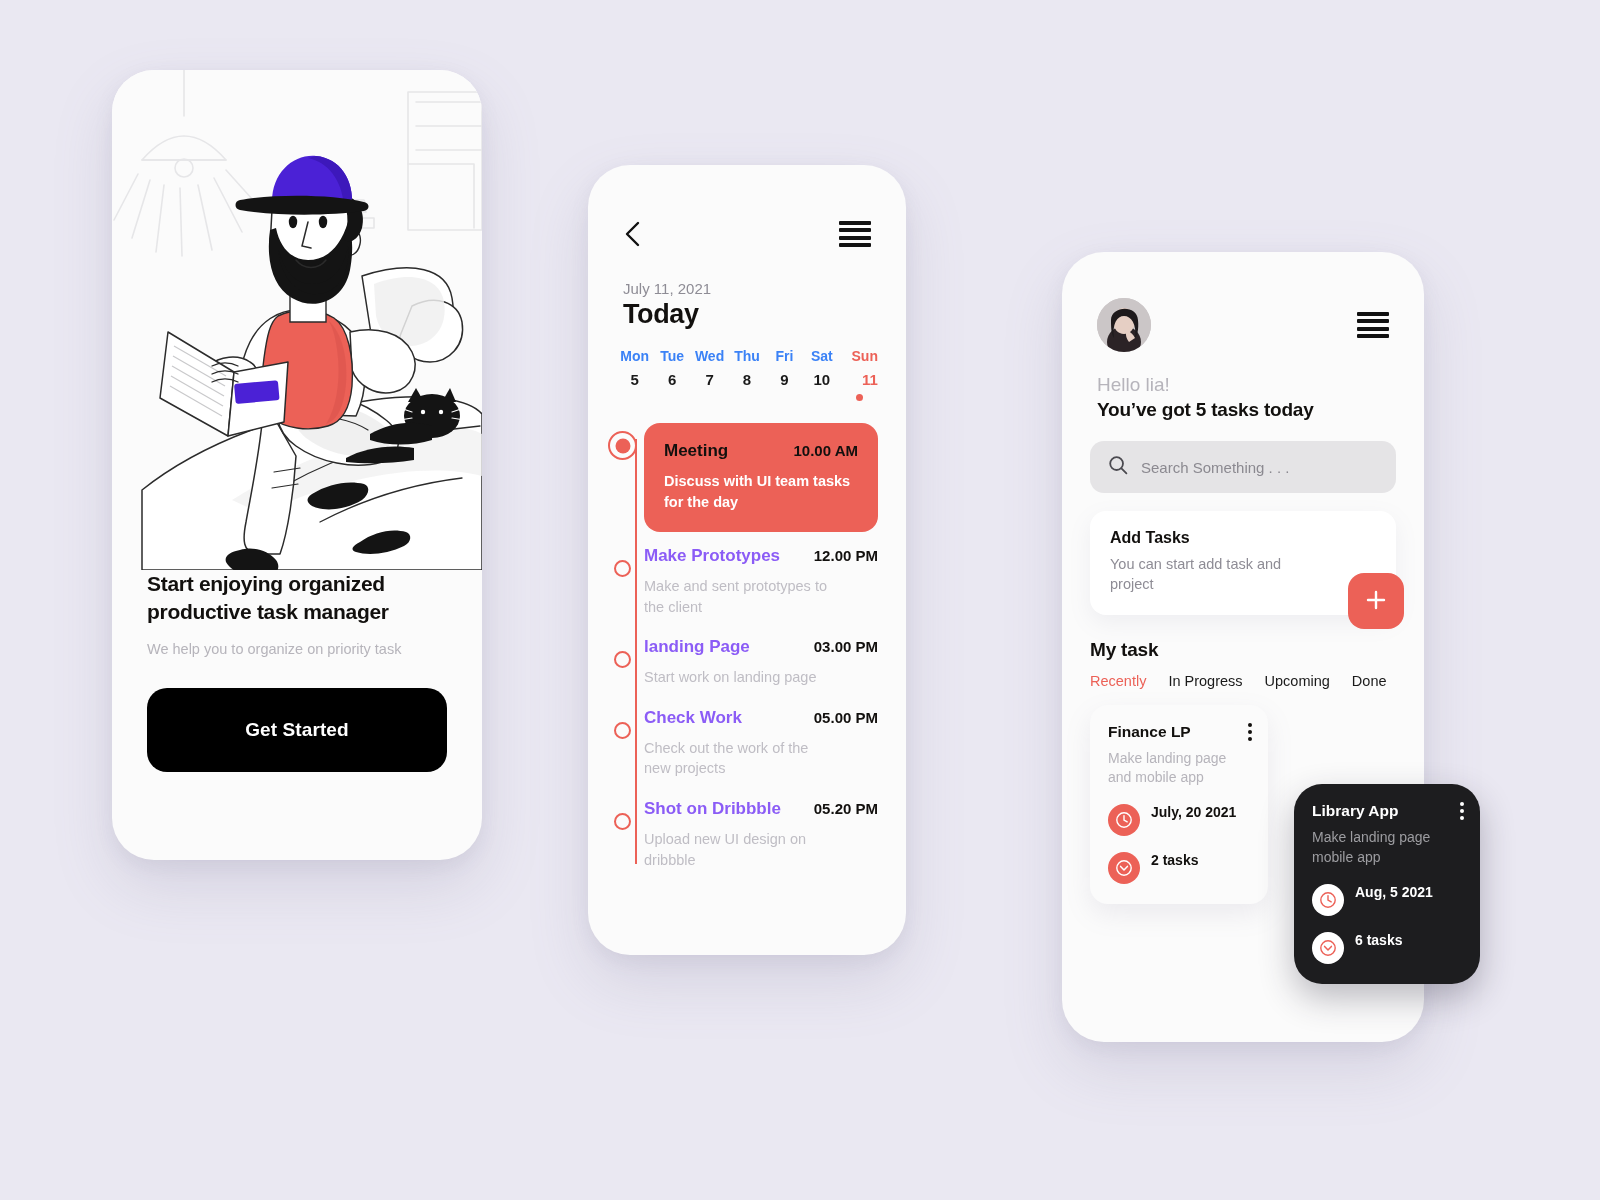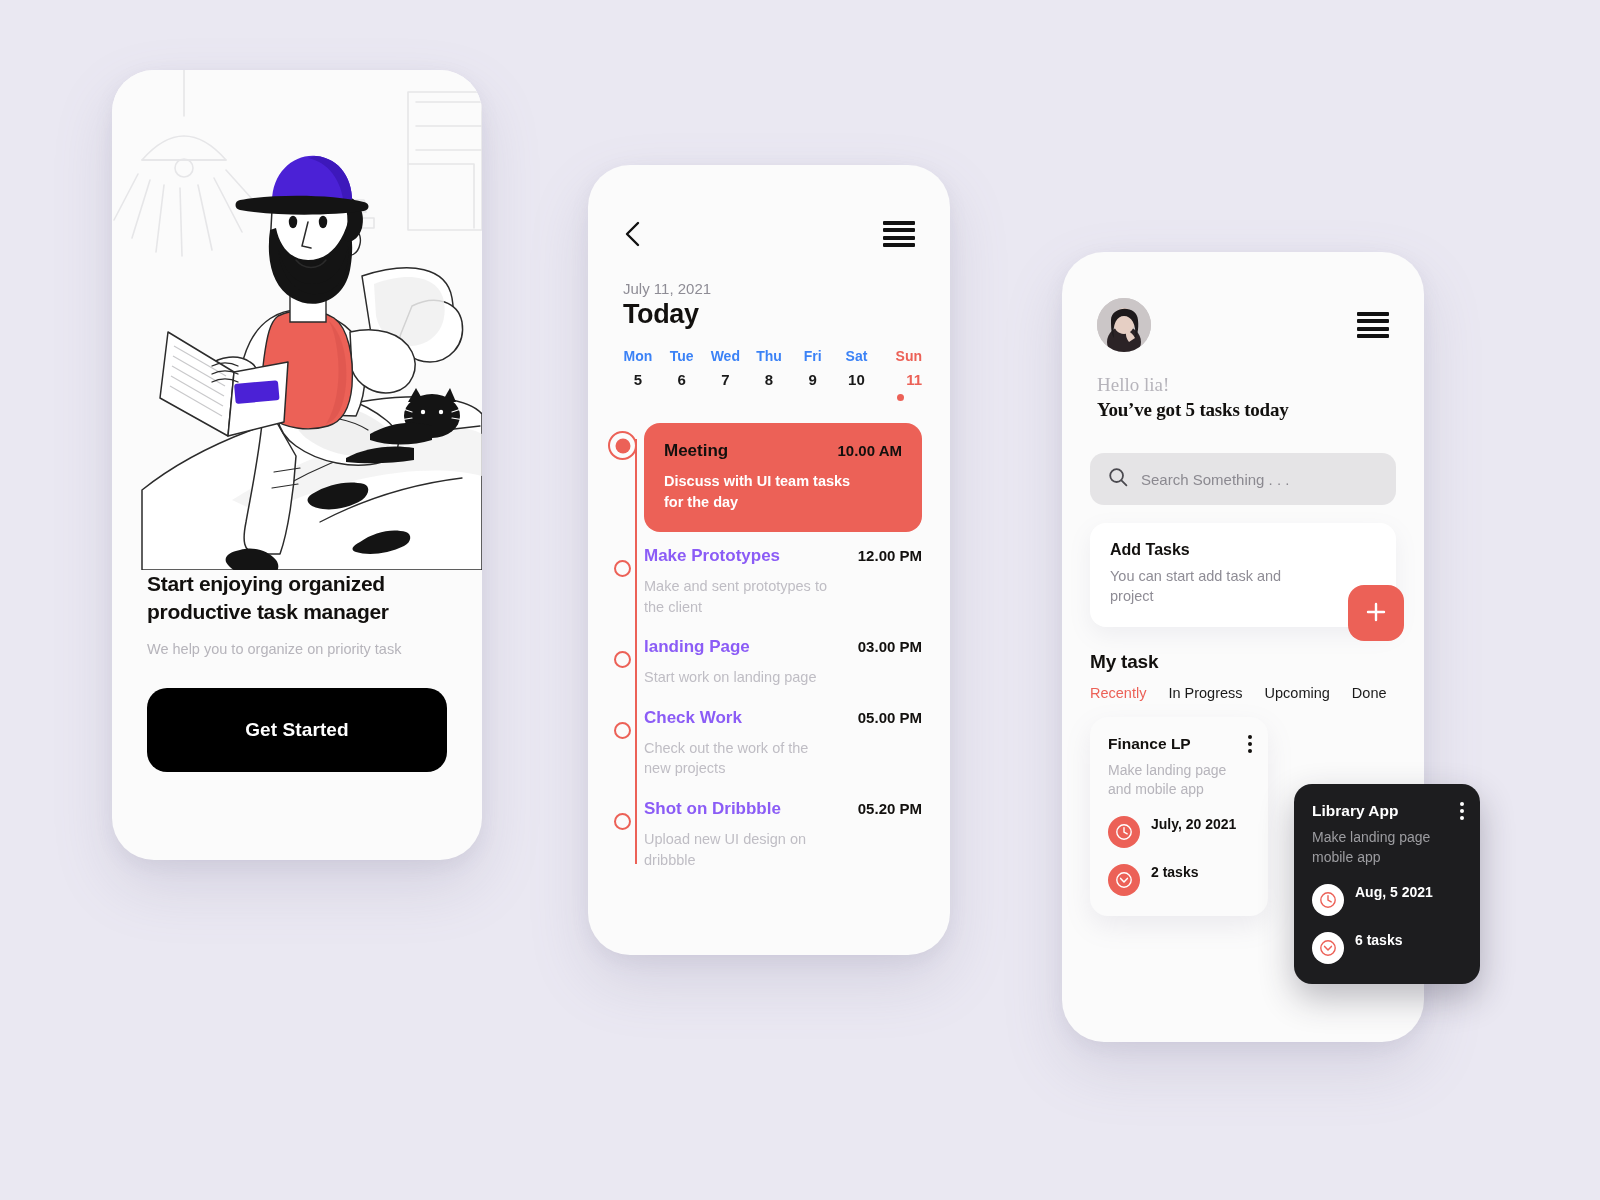--- a/index.html
+++ b/index.html
@@ -13,21 +13,21 @@
 
   
   .phone {
     position: absolute;
     background: #fbfbfb;
     border-radius: 42px;
     overflow: hidden;
     box-shadow: 0 26px 60px rgba(120,115,150,0.18), 0 6px 18px rgba(120,115,150,0.10);
   }
   #phone-onboarding { left: 112px; top: 70px; width: 370px; height: 790px; }
-  #phone-today      { left: 588px; top: 165px; width: 362px; height: 790px; }
+  #phone-today      { left: 588px; top: 165px; width: 318px; height: 790px; }
   #phone-home       { left: 1062px; top: 252px; width: 362px; height: 790px; }
 
   
   .illus { position: relative; width: 100%; height: 500px; background: #fbfbfb; overflow: hidden; }
   .illus svg { position: absolute; left: 0; top: 0; }
   .onboard-copy { padding: 0 35px; }
   .headline {
     font-size: 21px; font-weight: bold; color: #12100e;
     line-height: 1.32; letter-spacing: -0.3px;
   }
@@ -82,25 +82,25 @@
   .tl-desc { margin-top: 10px; font-size: 14.5px; line-height: 1.42; color: #bfbdc4; max-width: 190px; }
   .tl-card .tl-desc { color: #fff; font-weight: bold; max-width: 200px; }
   .tl-plain { padding-bottom: 20px; }
 
   
   .home-top { display: flex; align-items: center; justify-content: space-between; padding: 46px 35px 0 35px; }
   .avatar {
     width: 54px; height: 54px; border-radius: 50%; overflow: hidden;
     background: #c9c4c6; position: relative;
   }
-  .greet { padding: 22px 35px 0 35px; font-family: Liberation Serif, serif; }
+  .greet { padding: 22px 35px 0 35px; }
   .greet .hi { font-size: 19px; color: #b6b4bb; }
   .greet .tasks-line { font-size: 19px; font-weight: bold; color: #12100e; margin-top: 3px; letter-spacing: -0.2px; }
   .searchbar {
-    margin: 32px 28px 0 28px; height: 52px; background: #e5e4e6; border-radius: 14px;
+    margin: 20px 28px 0 28px; height: 52px; background: #e5e4e6; border-radius: 14px;
     display: flex; align-items: center; padding: 0 18px; gap: 13px; cursor: text;
   }
   .search-ph { font-size: 15px; color: #8b8990; }
 
   .addcard-wrap { position: relative; margin: 18px 28px 0 28px; }
   .addcard {
     background: #fff; border-radius: 16px; padding: 18px 20px 20px 20px;
     box-shadow: 0 8px 22px rgba(130,125,155,0.10);
   }
   .addcard .t { font-size: 16px; font-weight: bold; color: #12100e; }
@@ -147,21 +147,21 @@
   .kebab span { width: 4px; height: 4px; border-radius: 50%; background: #12100e; }
   .pcard.dark .kebab span { background: #fff; }
   .meta { display: flex; align-items: flex-start; gap: 11px; margin-top: 16px; }
   .meta .mtext { font-size: 14px; font-weight: bold; color: #12100e; }
   .pcard.dark .meta .mtext { color: #fff; }
   .micon { width: 32px; height: 32px; border-radius: 50%; background: #ec6157; display: flex; align-items: center; justify-content: center; flex: 0 0 auto; }
   .pcard.dark .micon { background: #fff; }
 
   
   #card-library-app {
-    position: absolute; left: 232px; top: 532px; width: 186px; z-index: 40; margin-left: 0;
+    position: absolute; left: 232px; top: 532px; width: 186px; z-index: 40; margin-left: 0; border-radius: 28px;
   }
   .overflow-layer { position: absolute; left: 1062px; top: 252px; width: 362px; height: 790px; z-index: 40; pointer-events: none; }
   .overflow-layer > * { pointer-events: auto; }
 </style>
 </head>
 <body>
 
 <div class="stage">
 
   <div class="phone" id="phone-onboarding">

